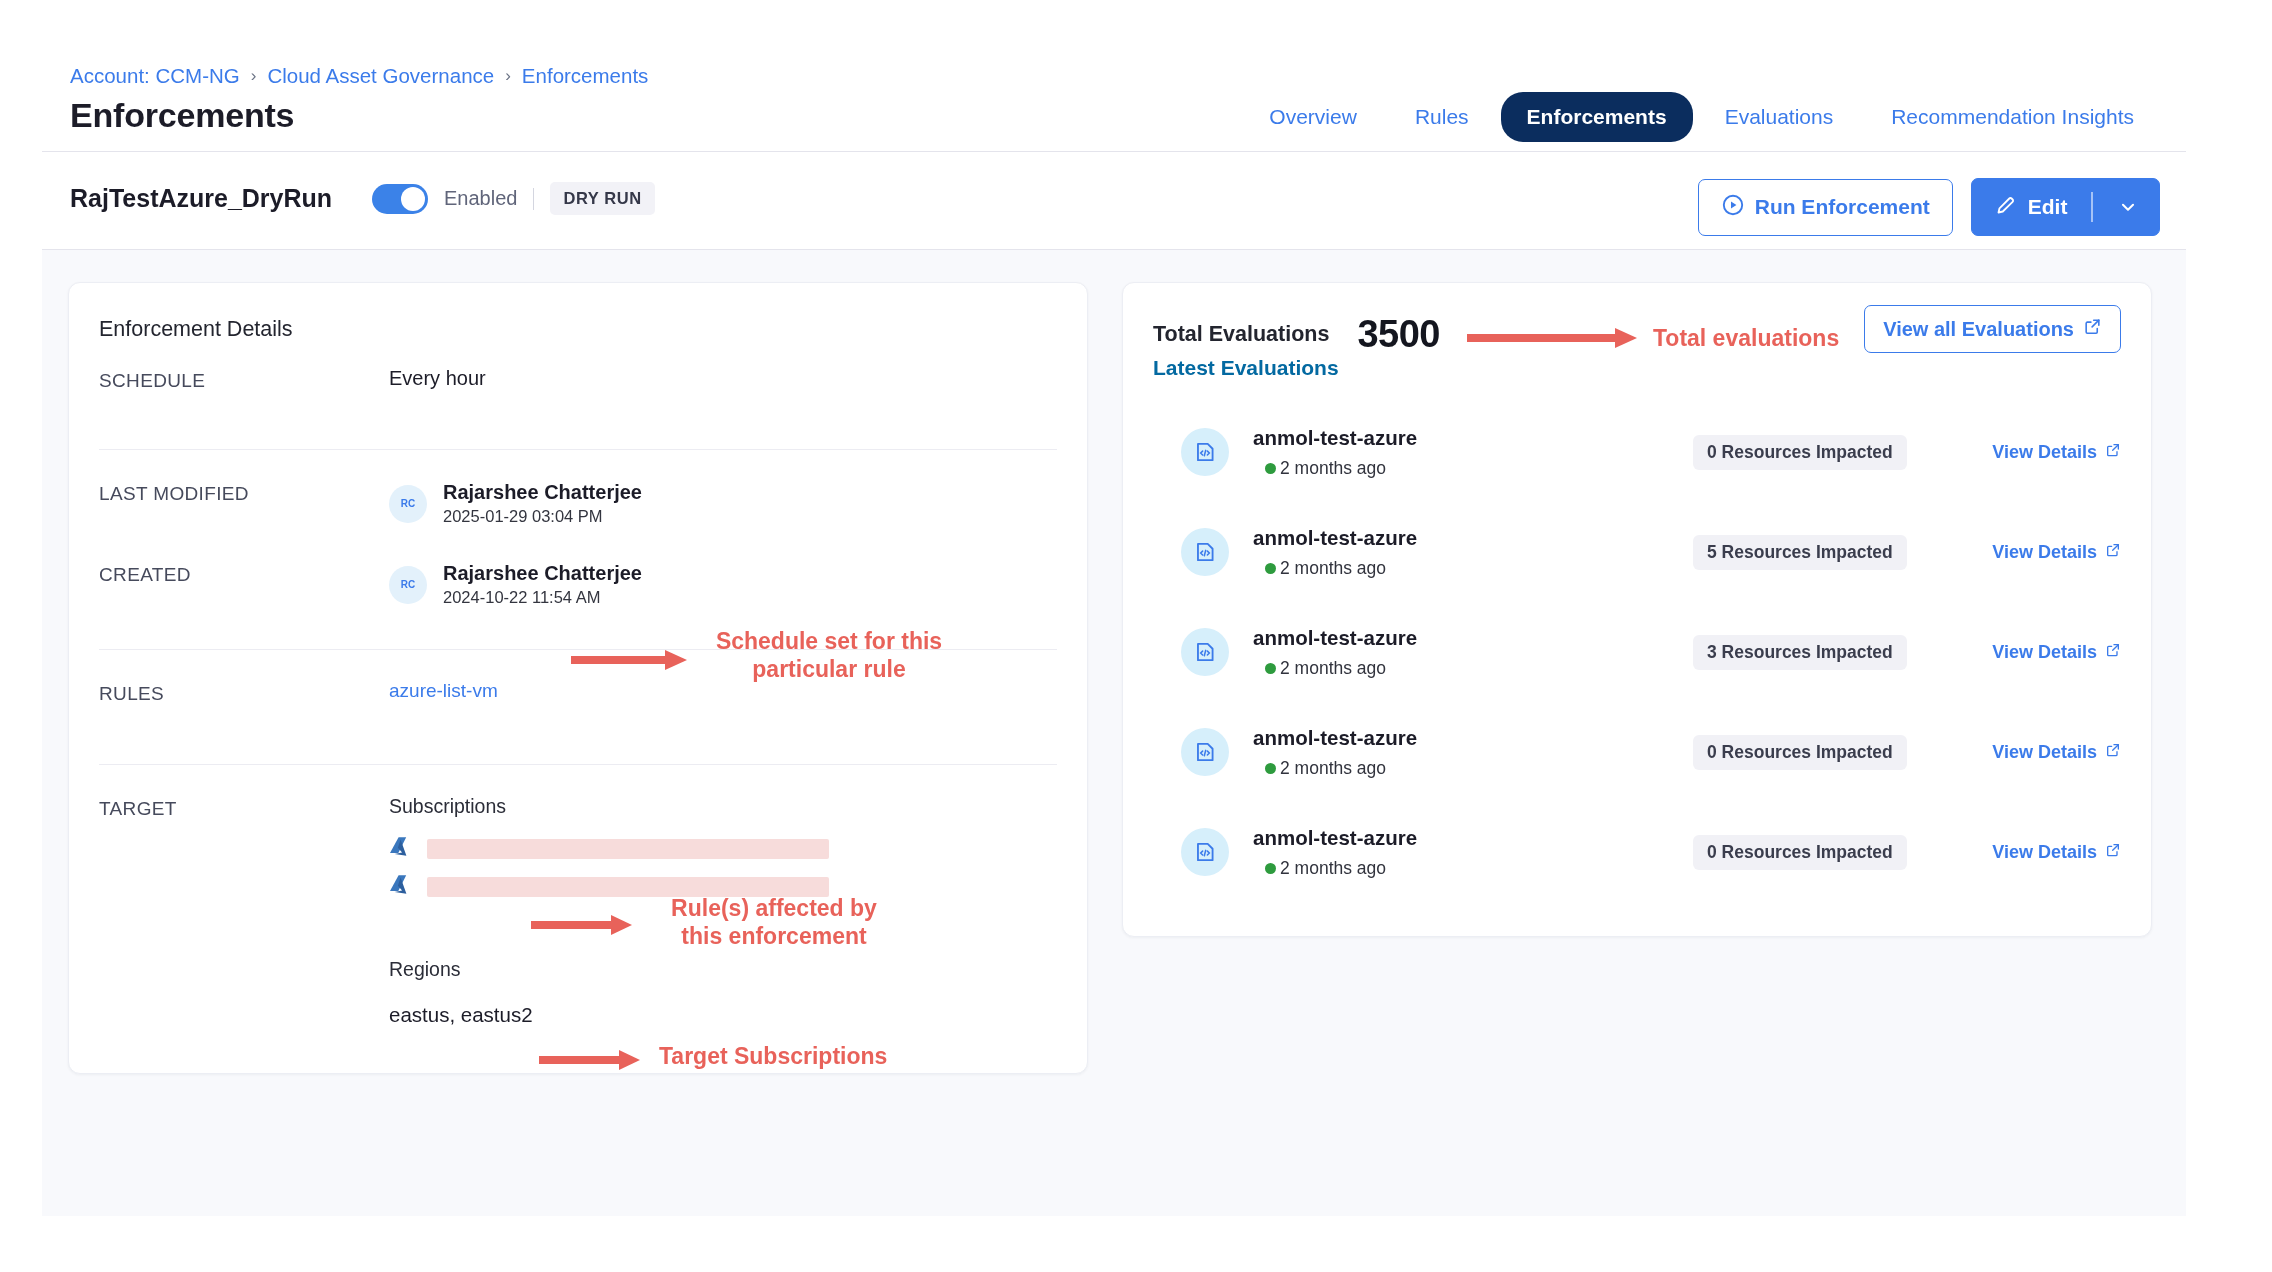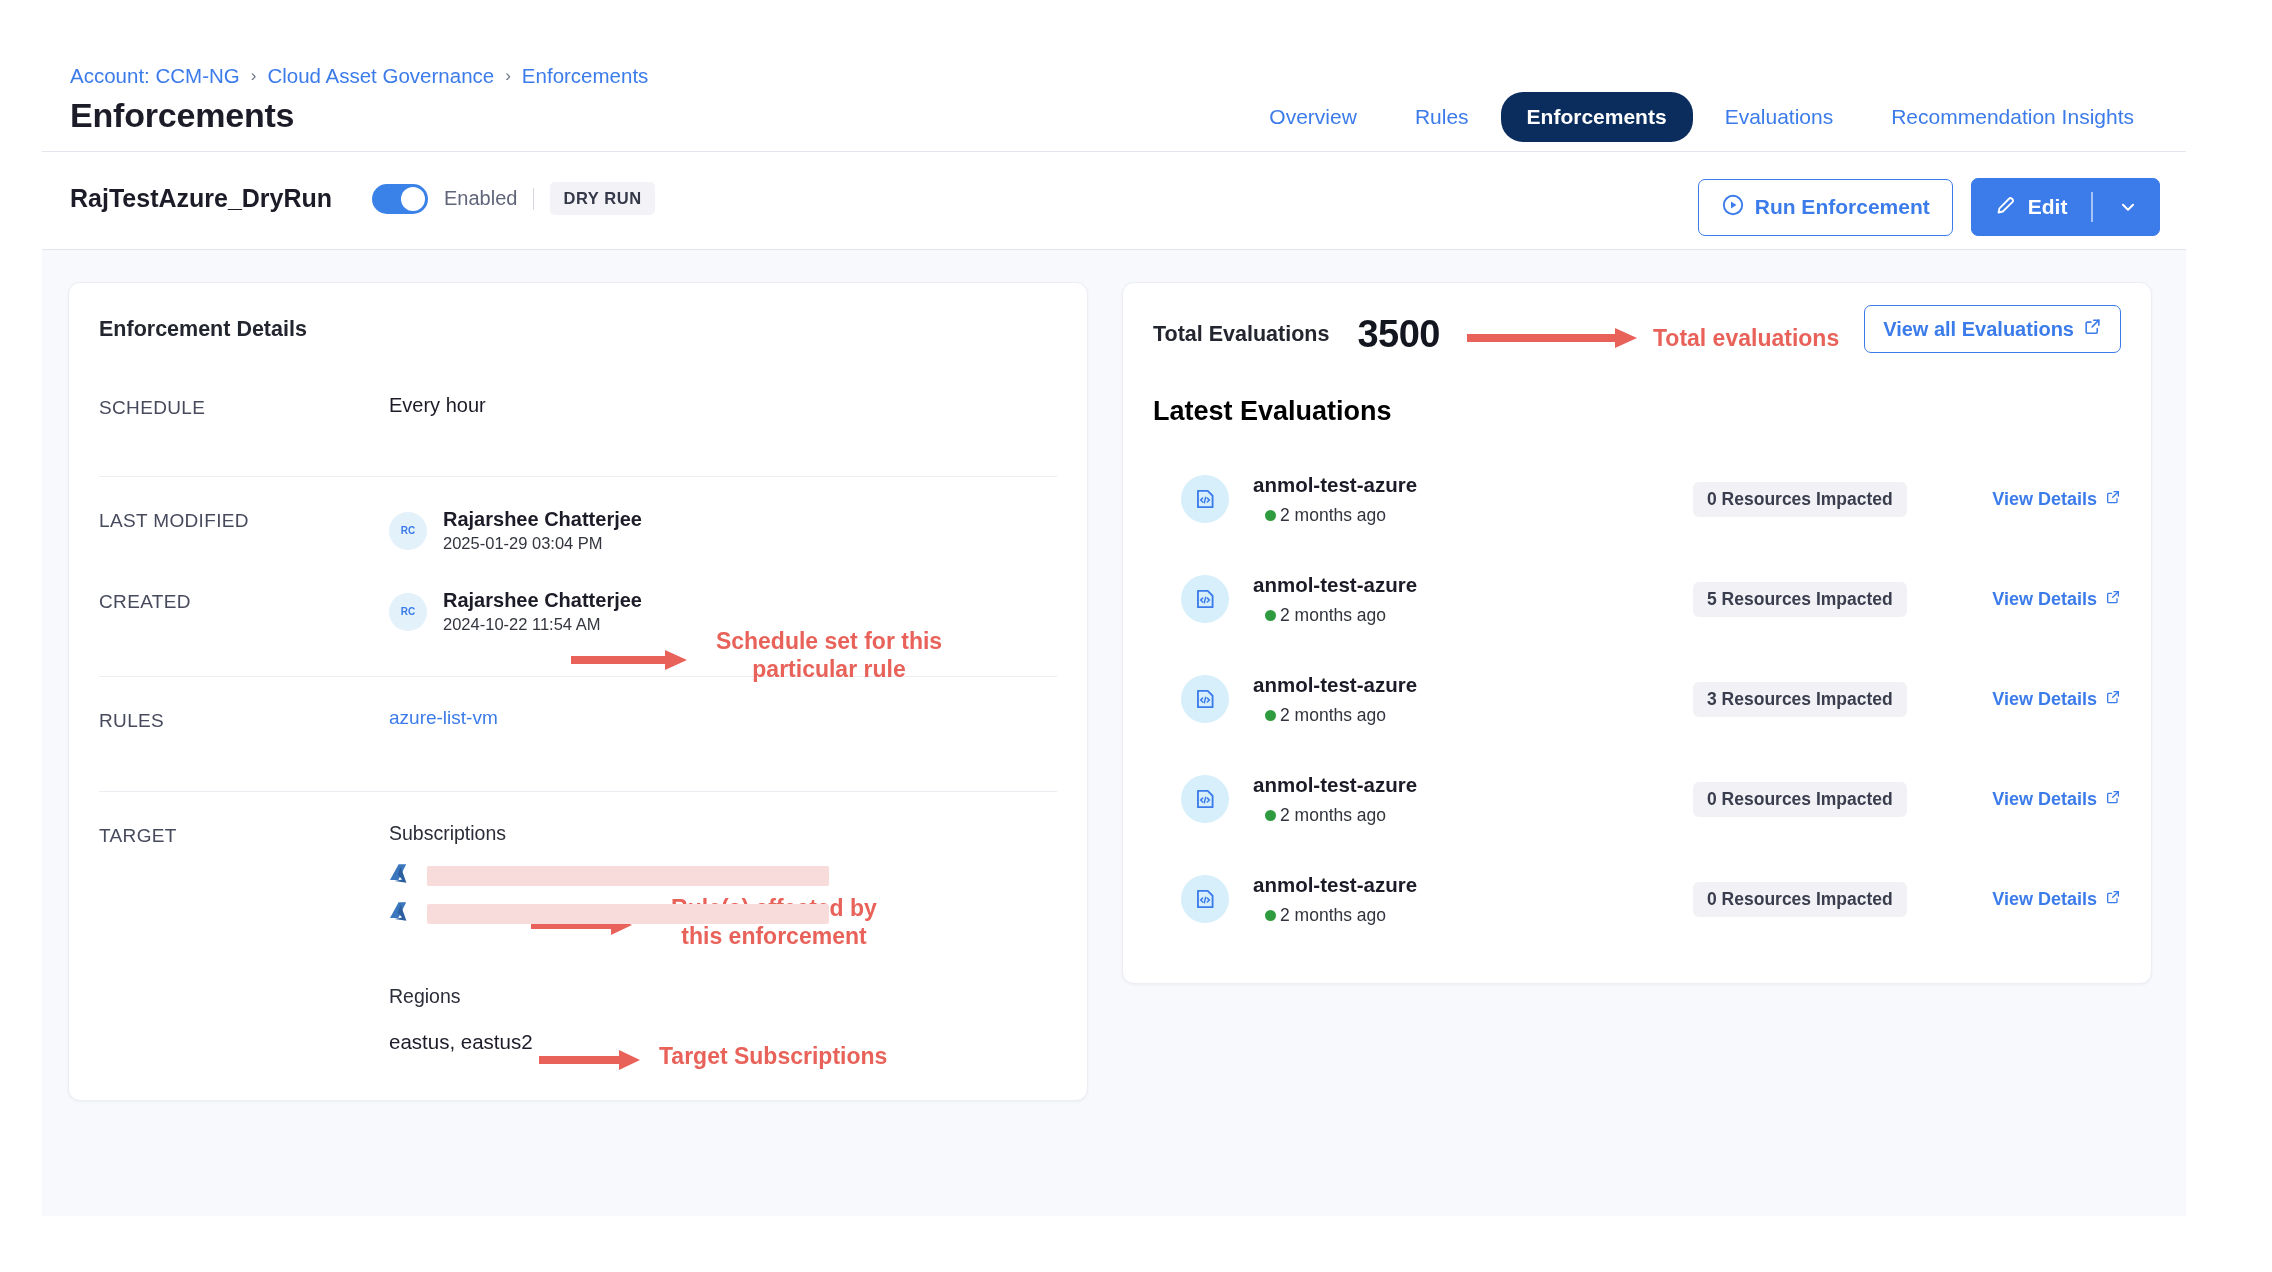--- a/index.html
+++ b/index.html
@@ -115,22 +115,22 @@
   .card {
     background: #ffffff;
     border: 1px solid #eceef4;
     border-radius: 12px;
     box-shadow: 0 1px 3px rgba(20,30,60,.05);
   }
   .card-left { width: 1020px; padding: 34px 30px 46px 30px; position: relative; }
   .card-right { width: 1030px; padding: 30px 30px 34px 30px; position: relative; }
 
   .card-title {
-    font-size: 21.5px; font-weight: 700; color: #23252f;
-    margin-bottom: 52px;
+    font-size: 21.5px; font-weight: 400; color: #23252f;
+    margin-bottom: 25px;
   }
 
   .detail-row { display: flex; align-items: flex-start; position: relative; }
   .detail-label {
     width: 290px; flex: none;
     font-size: 19px; color: #464a5c; letter-spacing: .35px;
     text-transform: uppercase; padding-top: 3px;
   }
   .detail-value { font-size: 20px; color: #1c1c28; }
   .section-div { height: 1px; background: #ececf2; margin: 30px 0; }
@@ -169,21 +169,21 @@
   .totals-row { display: flex; align-items: center; position: relative; }
   .totals-label { font-size: 21.5px; font-weight: 600; color: #23252f; }
   .totals-value { font-size: 38px; font-weight: 700; color: #14161f; margin-left: 28px; letter-spacing: -0.5px; }
   .view-all-btn {
     position: absolute; right: 0; top: -8px;
     border: 1.4px solid #3b7bea; color: #3b7bea; background: #fff;
     font-size: 20px; font-weight: 700; border-radius: 7px;
     padding: 11px 18px; display: inline-flex; align-items: center; gap: 9px;
     cursor: pointer; white-space: nowrap;
   }
-  .latest-title { font-size: 27px; font-weight: 700; color: #000000; margin-top: 40px; }
+  .latest-title { font-size: 21px; font-weight: 700; color: #0369a1; }
   .eval-list { margin-top: 22px; display: flex; flex-direction: column; }
   .eval-row { display: flex; align-items: center; height: 100px; }
   .eval-icon {
     width: 48px; height: 48px; border-radius: 50%;
     background: #d6effb; display: flex; align-items: center; justify-content: center;
     flex: none; margin-left: 28px;
   }
   .eval-main { margin-left: 24px; width: 440px; }
   .eval-name { font-size: 20.5px; font-weight: 700; color: #1c1c28; }
   .eval-meta { display: flex; align-items: center; gap: 4px; margin-top: 8px; margin-left: 12px; }

